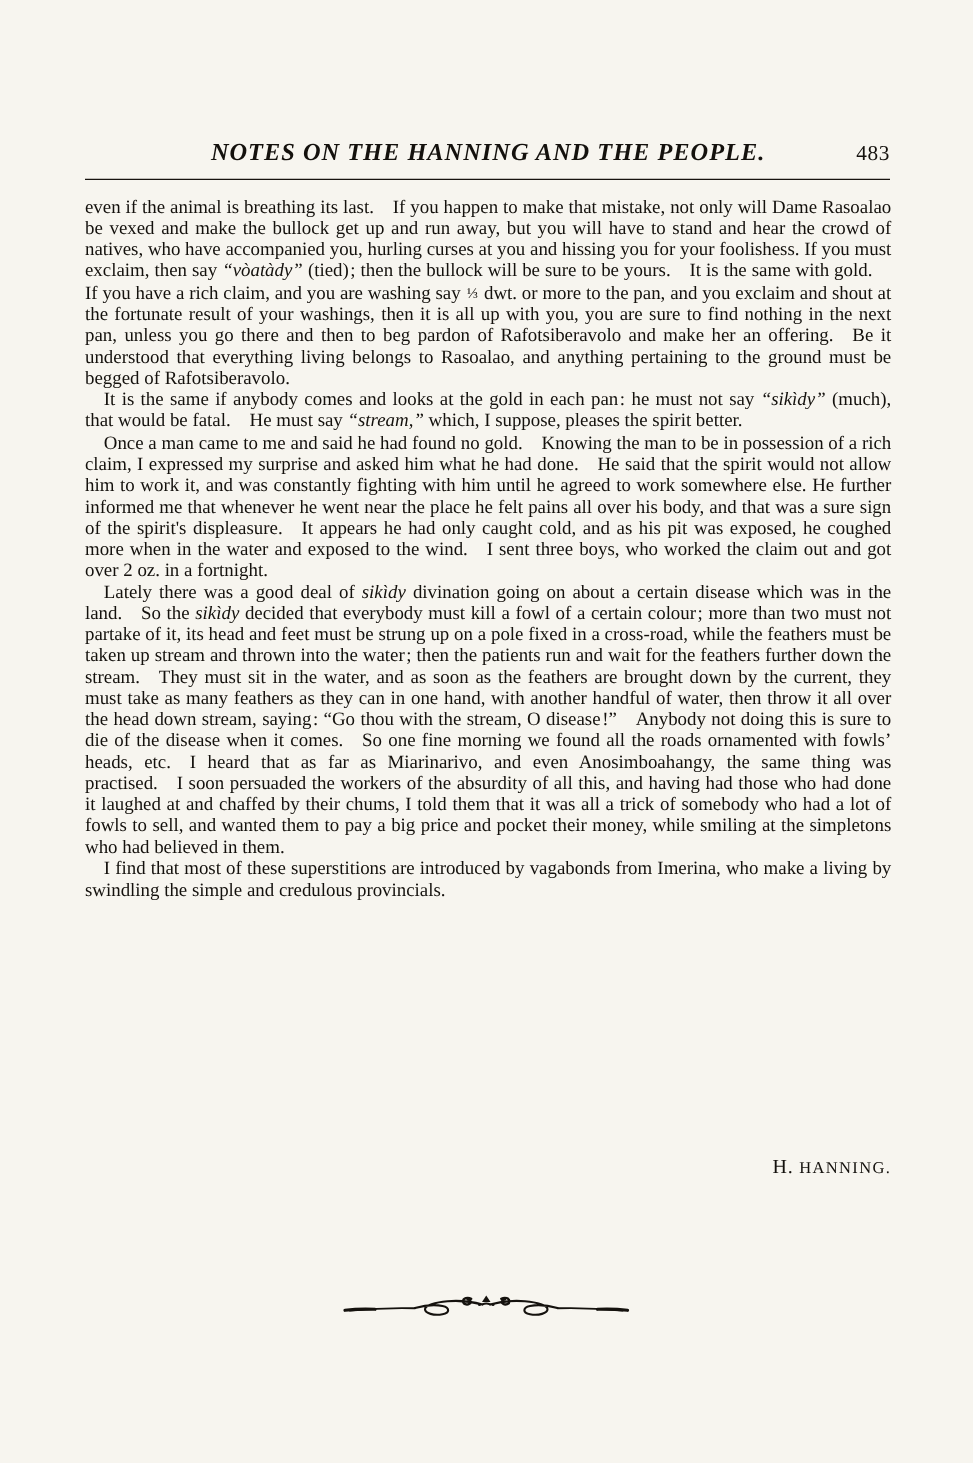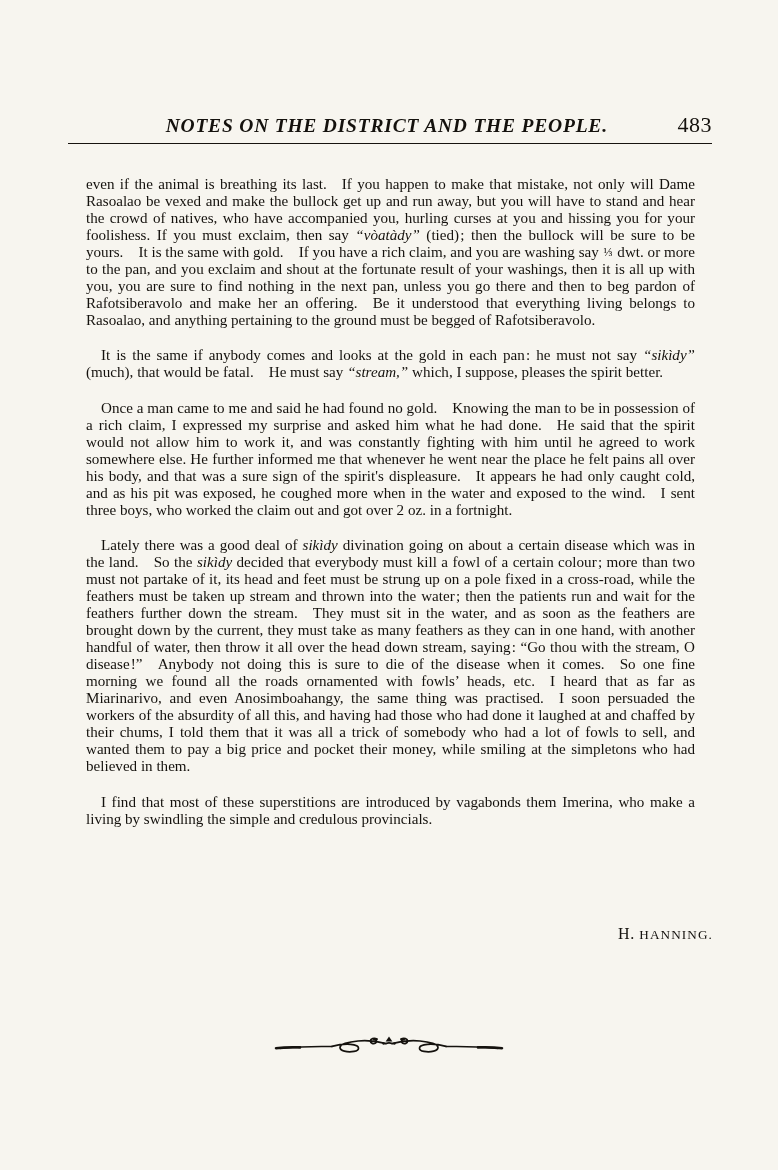--- a/index.html
+++ b/index.html
@@ -41,21 +41,21 @@
     font-style: italic;
     font-weight: 700;
     font-size: 19.5px;
     letter-spacing: 0.8px;
     white-space: nowrap;
     flex: 1 1 auto;
     text-align: center;
     padding-left: 44px;
   }
   .head-folio {
-    font-size: 22px;
+    font-size: 17px;
     font-weight: 400;
     letter-spacing: 0.5px;
     margin-left: 16px;
     flex: 0 0 auto;
     font-family: "Liberation Serif", "DejaVu Serif", serif;
   }
   .head-rule {
     margin-top: 5px;
     border: 0;
     border-top: 1.6px solid #17130f;
@@ -69,21 +69,21 @@
     top: 158px;
     width: 645px;
     font-size: 15.1px;
     line-height: 17.05px;
     text-align: justify;
     text-justify: inter-word;
     -webkit-hyphens: none;
     hyphens: none;
   }
   .para {
-    margin: 18px;
+    margin: 0;
     text-indent: 15px;
     text-align: justify;
   }
   .para.first {
     text-indent: 0;
   }
   .para i, .para em {
     font-style: italic;
   }
   .frac {
@@ -122,32 +122,32 @@
     display: inline-block;
   }
 </style>
 </head>
 <body>
 
 <div class="page">
 
   <div class="head-block">
     <div class="head-row">
-      <div class="head-title">NOTES ON THE DISTRICT AND THE PEOPLE.</div>
+      <div class="head-title">NOTES ON THE HANNING AND THE PEOPLE.</div>
       <div class="head-folio">483</div>
     </div>
     <hr class="head-rule">
   </div>
 
   <div class="body-col" id="body-col">
       <p class="para first">even if the animal is breathing its last. If you happen to make that mistake, not only will Dame Rasoalao be vexed and make the bullock get up and run away, but you will have to stand and hear the crowd of natives, who have accompanied you, hurling curses at you and hissing you for your foolishess. If you must exclaim, then say <i>“vòatàdy”</i> (tied) ; then the bullock will be sure to be yours. It is the same with gold. If you have a rich claim, and you are washing say <span class="frac">⅓</span> dwt. or more to the pan, and you exclaim and shout at the fortunate result of your washings, then it is all up with you, you are sure to find nothing in the next pan, unless you go there and then to beg pardon of Rafotsiberavolo and make her an offering. Be it understood that everything living belongs to Rasoalao, and anything pertaining to the ground must be begged of Rafotsiberavolo.</p>
       <p class="para">It is the same if anybody comes and looks at the gold in each pan : he must not say <i>“sikìdy”</i> (much), that would be fatal. He must say <i>“stream,”</i> which, I suppose, pleases the spirit better.</p>
       <p class="para">Once a man came to me and said he had found no gold. Knowing the man to be in possession of a rich claim, I expressed my surprise and asked him what he had done. He said that the spirit would not allow him to work it, and was constantly fighting with him until he agreed to work somewhere else. He further informed me that whenever he went near the place he felt pains all over his body, and that was a sure sign of the spirit's displeasure. It appears he had only caught cold, and as his pit was exposed, he coughed more when in the water and exposed to the wind. I sent three boys, who worked the claim out and got over 2 oz. in a fortnight.</p>
       <p class="para">Lately there was a good deal of <i>sikìdy</i> divination going on about a certain disease which was in the land. So the <i>sikìdy</i> decided that everybody must kill a fowl of a certain colour ; more than two must not partake of it, its head and feet must be strung up on a pole fixed in a cross-road, while the feathers must be taken up stream and thrown into the water ; then the patients run and wait for the feathers further down the stream. They must sit in the water, and as soon as the feathers are brought down by the current, they must take as many feathers as they can in one hand, with another handful of water, then throw it all over the head down stream, saying : “Go thou with the stream, O disease !” Anybody not doing this is sure to die of the disease when it comes. So one fine morning we found all the roads ornamented with fowls’ heads, etc. I heard that as far as Miarinarivo, and even Anosimboahangy, the same thing was practised. I soon persuaded the workers of the absurdity of all this, and having had those who had done it laughed at and chaffed by their chums, I told them that it was all a trick of somebody who had a lot of fowls to sell, and wanted them to pay a big price and pocket their money, while smiling at the simpletons who had believed in them.</p>
-      <p class="para">I find that most of these superstitions are introduced by vagabonds them Imerina, who make a living by swindling the simple and credulous provincials.</p>
+      <p class="para">I find that most of these superstitions are introduced by vagabonds from Imerina, who make a living by swindling the simple and credulous provincials.</p>
     </div>
 
   <div class="signature">
     <span>H.</span>
     <span class="sc">HANNING.</span>
   </div>
 
   <div class="ornament">
     <svg width="230" height="30" viewBox="0 0 230 30" aria-hidden="true">
       <g fill="none" stroke="#15120e" stroke-linecap="round">

